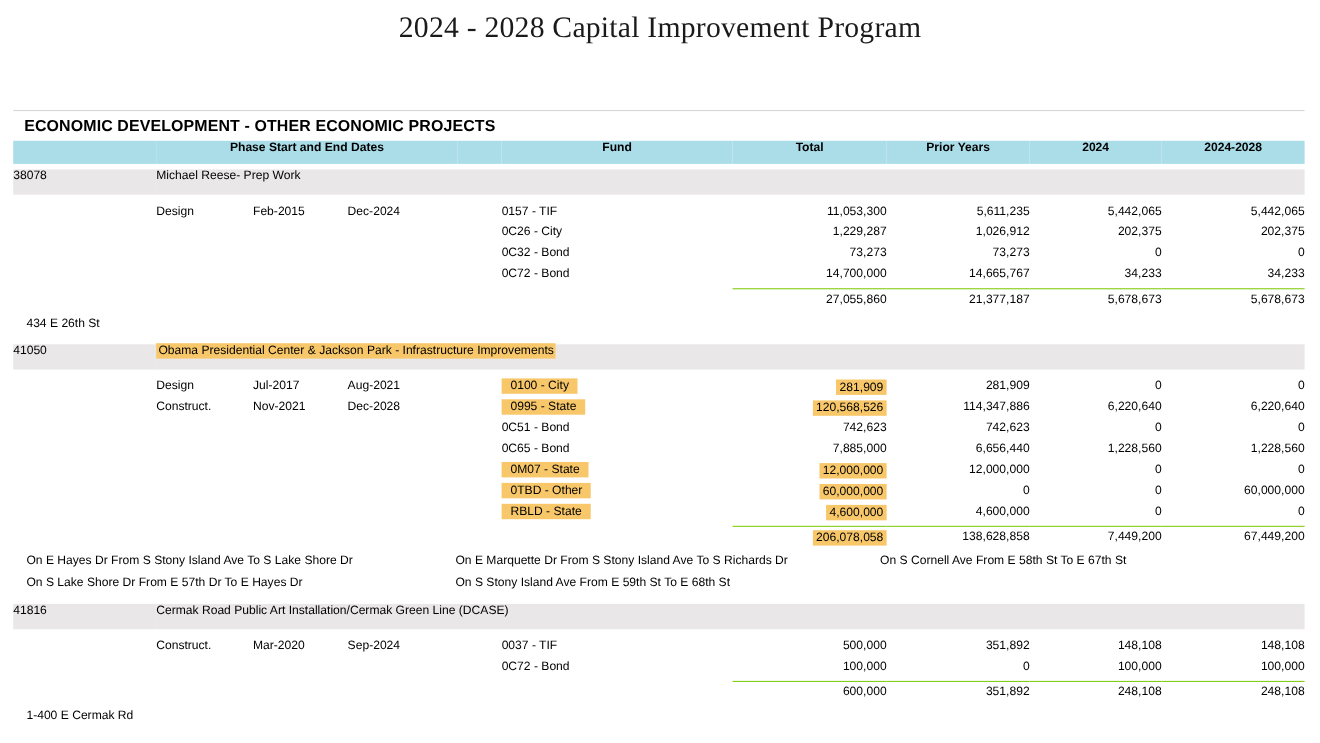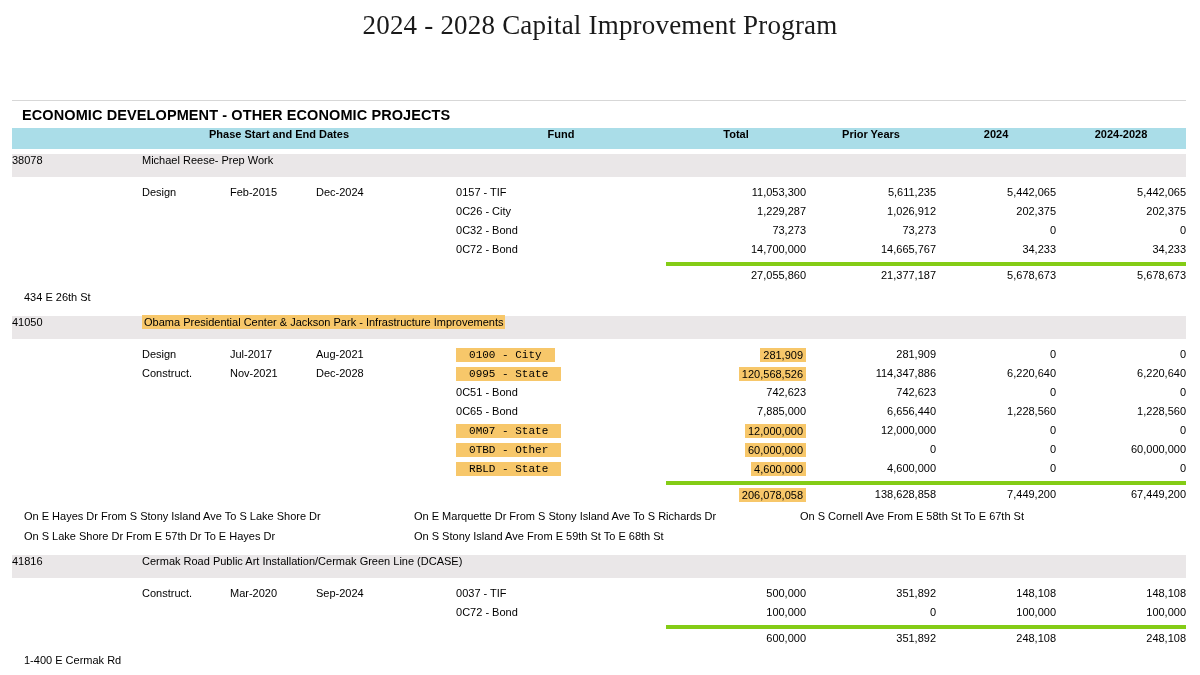--- a/index.html
+++ b/index.html
@@ -48,25 +48,25 @@
   .proj-id{font-size:12px;padding-left:44px;white-space:nowrap;}
   .proj-name{font-size:12px;padding-left:6px;white-space:nowrap;}
   .proj-name .hl{background:#f7c76a;padding:1px 2px;}
 
   .datarow td{height:19px;}
   .phase{font-size:11px;padding-left:8px;margin-top:35px;}
   .dates{font-size:11px;text-align:left;padding-left:6px;}
   .fund{font-size:11px;padding-left:8px;margin-top:10px;}
   .num{font-size:11px;text-align:right;padding-right:14px;}
   .hl{background:#f7c76a;}
-  .fund .hl{padding:1px 13px;font-family:Liberation Mono, monospace;}
+  .fund .hl{padding:1px 8px;}
   .num .hlnum{background:#f7c76a;padding:1px 3px;display:inline-block;}
 
   .totrow td{height:22px;}
-  .totrow .num{border-top:4px solid #84cc16;padding-top:3px;}
+  .totrow .num{border-top:1px solid #84cc16;padding-top:3px;}
   .totrow .fundspacer{}
 
   .spacer td{height:9px;}
   .spacer-sm td{height:5px;}
 
   .addr{font-size:11px;padding-top:4px;}
   .addr-line{position:relative;height:20px;}
   .addr-c1{position:absolute;left:12px;}
   .addr-c2{position:absolute;left:402px;}
   .addr-c3{position:absolute;left:788px;}

